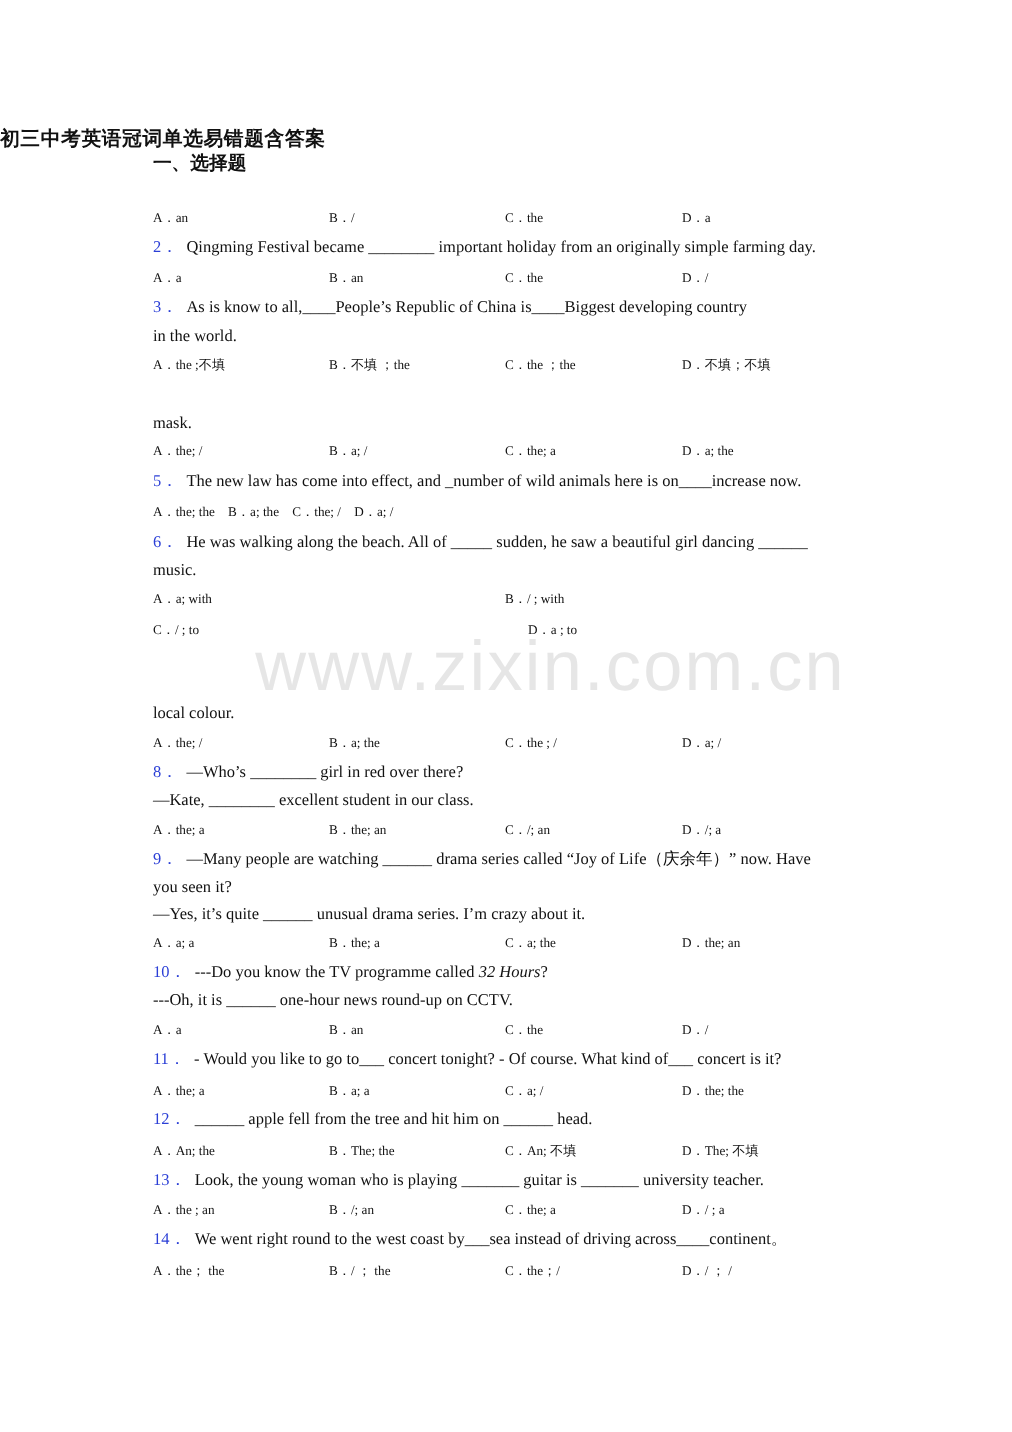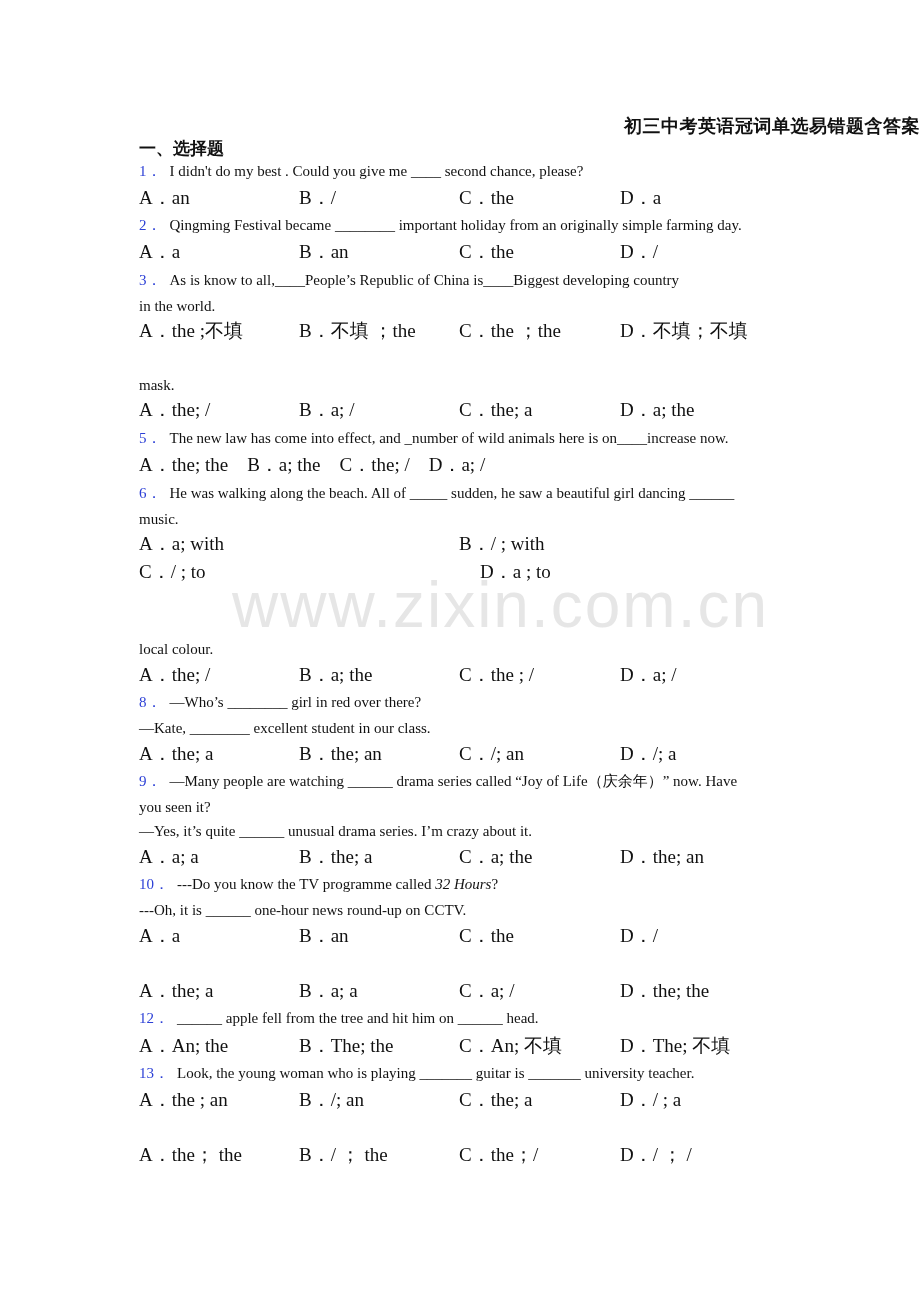--- a/index.html
+++ b/index.html
@@ -1,38 +1,37 @@
 <!DOCTYPE html>
 <html><head>
 <meta charset="utf-8">
 <style>
   html, body { margin: 0; padding: 0; background: #ffffff; }
   body { width: 920px; height: 1302px; position: relative; overflow: hidden;
          font-family: "Liberation Serif", "DejaVu Serif", serif; color: #111; }
   .page { position: absolute; left: 0; top: 0; width: 920px; height: 1302px; }
-  .title { position: absolute; top: 114px; left: 0; width: 920px; text-align: right;
+  .title { position: absolute; top: 114px; left: 0; width: 920px; text-align: left;
            font-size: 18px; font-weight: bold; font-family: "DejaVu Sans", sans-serif; letter-spacing: 0.5px; }
   .section { position: absolute; top: 137px; left: 139px; font-size: 17px; font-weight: bold;
              font-family: "DejaVu Sans", sans-serif; }
   .line { position: absolute; left: 139px; font-size: 15px; white-space: nowrap; line-height: 20px; }
   .num { color: #2b3fd6; margin-right: 8px; }
-  .opt { position: absolute; font-size: 19px; white-space: nowrap; line-height: 20px; }
+  .opt { position: absolute; font-size: 12px; white-space: nowrap; line-height: 20px; }
   .watermark { position: absolute; left: 232px; top: 568px; font-size: 64px; color: rgba(200,200,200,0.45);
                font-family: "Liberation Sans", sans-serif; letter-spacing: 2px; pointer-events: none; }
   i { font-style: italic; }
 </style>
 </head>
 <body>
 
 <div class="page">
   <div class="watermark">www.zixin.com.cn</div>
   <div class="title">初三中考英语冠词单选易错题含答案</div>
   <div class="section">一、选择题</div>
 
-  <div class="line" style="top:161px"><span class="num">1．</span><span>I didn't do my best . Could you give me ____ second chance, please?</span></div>
   <div class="opt" style="top:188px;left:139px">A．an</div>
   <div class="opt" style="top:188px;left:299px">B．/</div>
   <div class="opt" style="top:188px;left:459px">C．the</div>
   <div class="opt" style="top:188px;left:620px">D．a</div>
 
   <div class="line" style="top:215px"><span class="num">2．</span><span>Qingming Festival became ________ important holiday from an originally simple farming day.</span></div>
   <div class="opt" style="top:242px;left:139px">A．a</div>
   <div class="opt" style="top:242px;left:299px">B．an</div>
   <div class="opt" style="top:242px;left:459px">C．the</div>
   <div class="opt" style="top:242px;left:620px">D．/</div>
@@ -81,34 +80,36 @@
   <div class="opt" style="top:847px;left:459px">C．a; the</div>
   <div class="opt" style="top:847px;left:620px">D．the; an</div>
 
   <div class="line" style="top:874px"><span class="num">10．</span><span>---Do you know the TV programme called </span><i>32 Hours</i><span>?</span></div>
   <div class="line" style="top:900px">---Oh, it is ______ one-hour news round-up on CCTV.</div>
   <div class="opt" style="top:926px;left:139px">A．a</div>
   <div class="opt" style="top:926px;left:299px">B．an</div>
   <div class="opt" style="top:926px;left:459px">C．the</div>
   <div class="opt" style="top:926px;left:620px">D．/</div>
 
+  <div class="line" style="top:953px"><span class="num">11．</span><span>- Would you like to go to___ concert tonight?   - Of course. What kind of___ concert is it?</span></div>
   <div class="opt" style="top:981px;left:139px">A．the; a</div>
   <div class="opt" style="top:981px;left:299px">B．a; a</div>
   <div class="opt" style="top:981px;left:459px">C．a;  /</div>
   <div class="opt" style="top:981px;left:620px">D．the; the</div>
 
   <div class="line" style="top:1008px"><span class="num">12．</span><span>______ apple fell from the tree and hit him on ______ head.</span></div>
   <div class="opt" style="top:1036px;left:139px">A．An; the</div>
   <div class="opt" style="top:1036px;left:299px">B．The; the</div>
   <div class="opt" style="top:1036px;left:459px">C．An; 不填</div>
   <div class="opt" style="top:1036px;left:620px">D．The; 不填</div>
 
   <div class="line" style="top:1063px"><span class="num">13．</span><span>Look, the young woman who is playing _______ guitar is _______ university teacher.</span></div>
   <div class="opt" style="top:1090px;left:139px">A．the ; an</div>
   <div class="opt" style="top:1090px;left:299px">B．/; an</div>
   <div class="opt" style="top:1090px;left:459px">C．the; a</div>
   <div class="opt" style="top:1090px;left:620px">D．/ ; a</div>
 
+  <div class="line" style="top:1117px"><span class="num">14．</span><span>We went right round to the west coast by___sea instead of driving across____continent。</span></div>
   <div class="opt" style="top:1145px;left:139px">A．the；  the</div>
   <div class="opt" style="top:1145px;left:299px">B．/ ；  the</div>
   <div class="opt" style="top:1145px;left:459px">C．the；/</div>
   <div class="opt" style="top:1145px;left:620px">D．/ ；  /</div>
 </div>
 
 </body></html>

